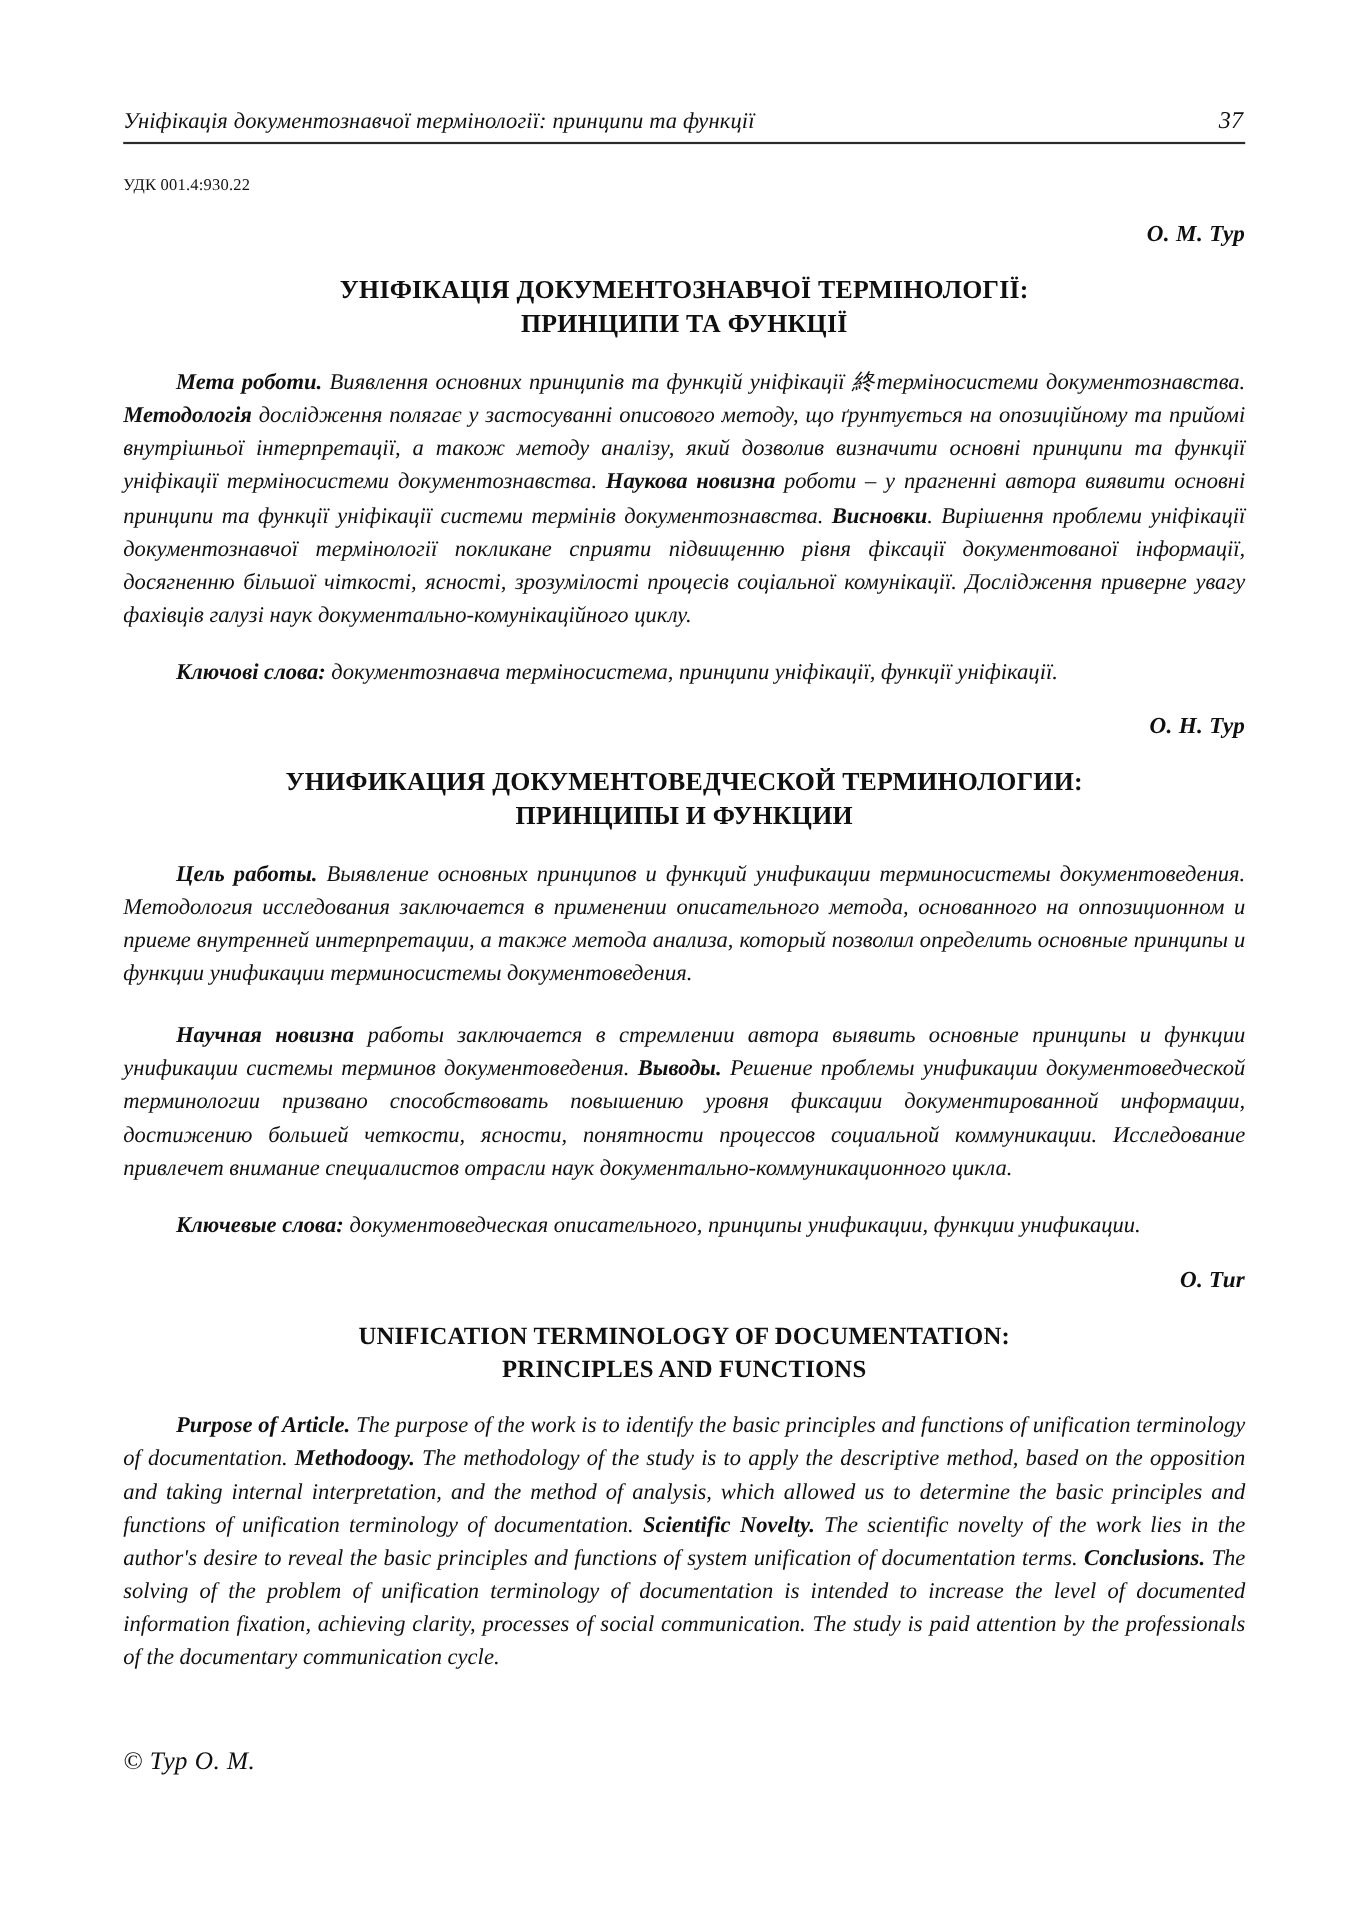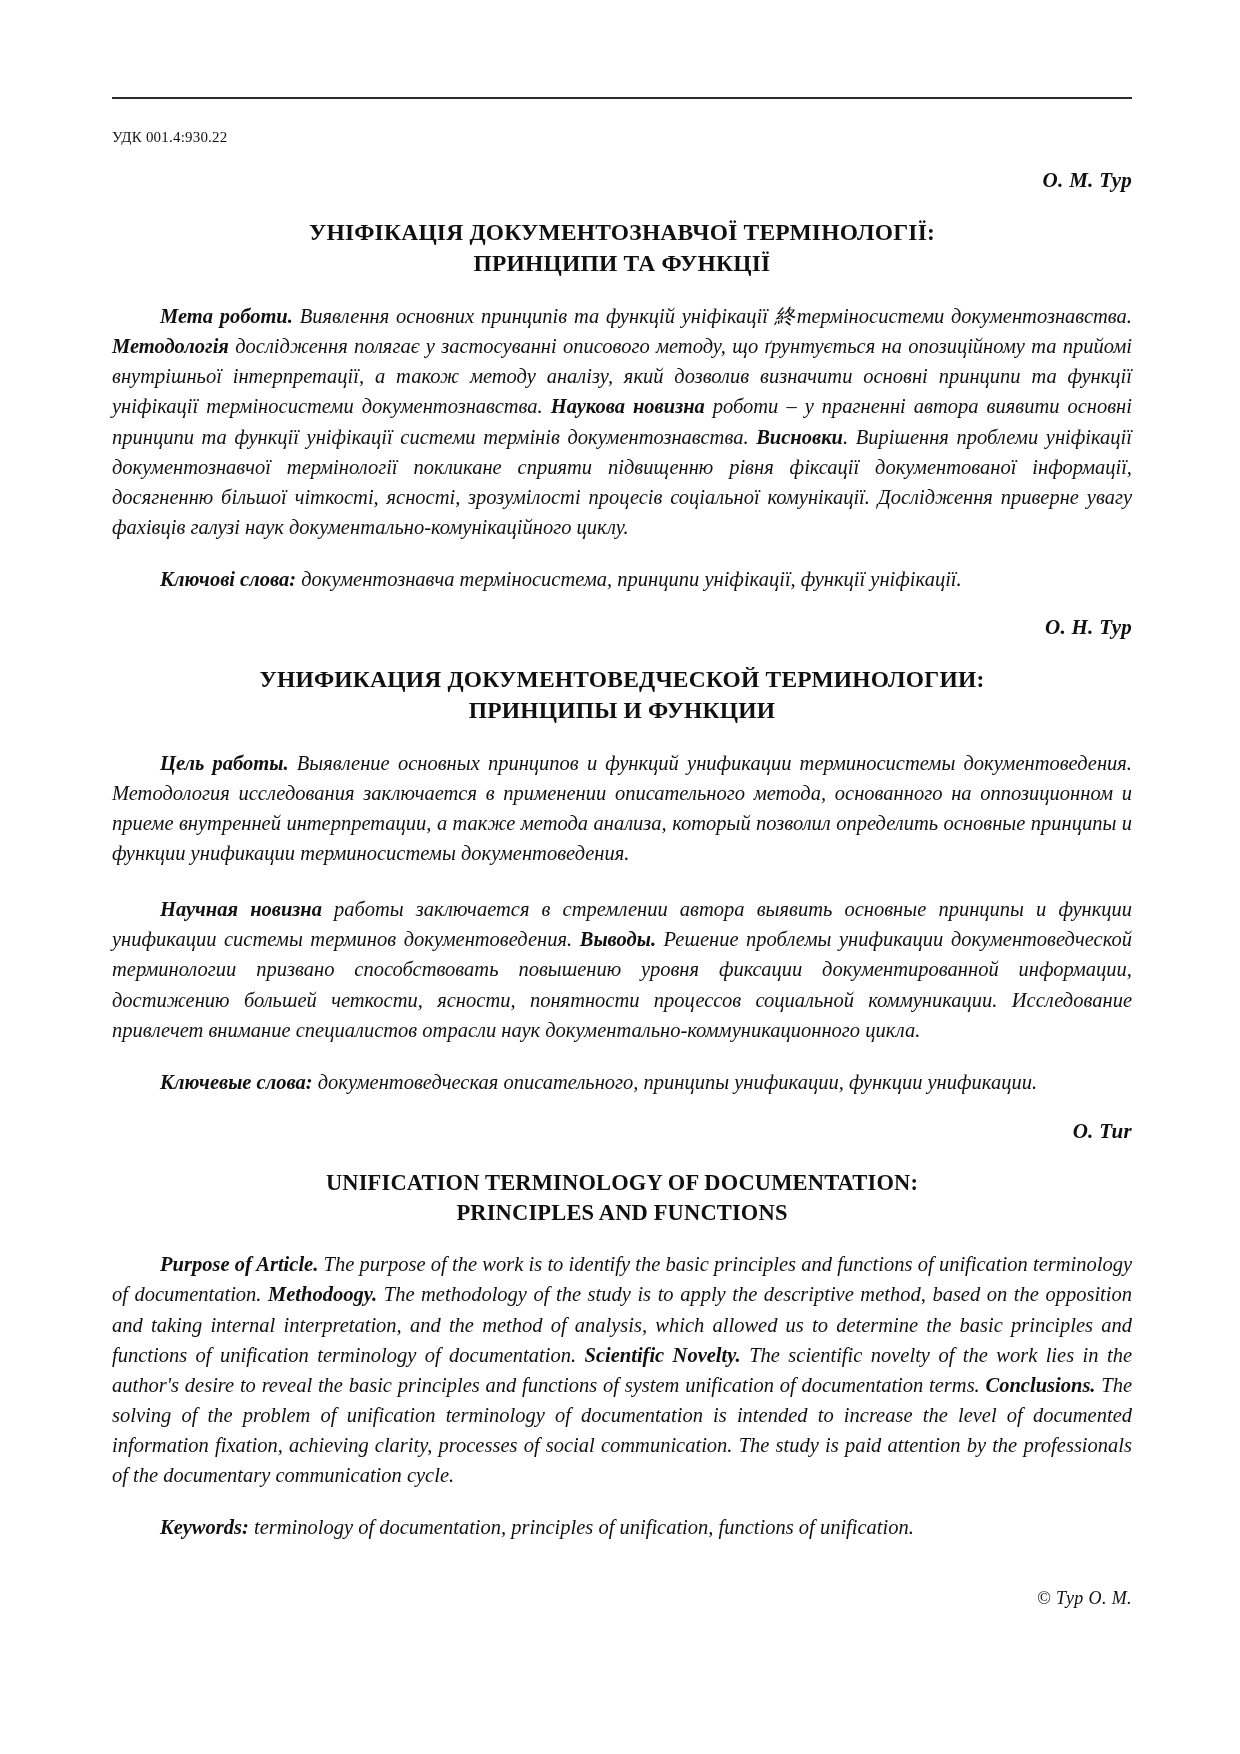--- a/index.html
+++ b/index.html
@@ -121,32 +121,35 @@
   .en-block {
     font-size: 20.5px;
   }
 
   
   .footer {
     position: absolute;
     left: 112px;
     top: 1588px;
     width: 1020px;
-    text-align: right;
-    font-style: italic;
-    font-size: 18px;
+    font-style: italic;
+    font-size: 23px;
     letter-spacing: 0.4px;
   }
 </style>
 </head>
 <body>
 
 <div class="page">
   <div class="content">
 
+    <div class="runhead">
+      <div class="runhead-title">Уніфікація документознавчої термінології: принципи та функції</div>
+      <div class="runhead-page">37</div>
+    </div>
     <div class="runhead-rule"></div>
 
     <div class="udc">УДК 001.4:930.22</div>
 
     <div class="author">О. М. Тур</div>
 
     <div class="doc-title">
       <span class="ln">УНІФІКАЦІЯ ДОКУМЕНТОЗНАВЧОЇ ТЕРМІНОЛОГІЇ:</span>
       <span class="ln">ПРИНЦИПИ ТА ФУНКЦІЇ</span>
     </div>
@@ -182,20 +185,17 @@
 
     <div class="doc-title en">
       <span class="ln">UNIFICATION TERMINOLOGY OF DOCUMENTATION:</span>
       <span class="ln">PRINCIPLES AND FUNCTIONS</span>
     </div>
 
     <p class="abstract en-block">
       <span class="lead">Purpose of Article.</span><span> The purpose of the work is to identify the basic principles and functions of unification terminology of documentation. </span><span class="lead">Methodoogy.</span><span> The methodology of the study is to apply the descriptive method, based on the opposition and taking internal interpretation, and the method of analysis, which allowed us to determine the basic principles and functions of unification terminology of documentation. </span><span class="lead">Scientific Novelty.</span><span> The scientific novelty of the work lies in the author's desire to reveal the basic principles and functions of system unification of documentation terms. </span><span class="lead">Conclusions.</span><span> The solving of the problem of unification terminology of documentation is intended to increase the level of documented information fixation, achieving clarity, processes of social communication. The study is paid attention by the professionals of the documentary communication cycle.</span>
     </p>
 
-    <p class="kw en-block">
-      <span class="lead">Keywords:</span><span> terminology of documentation, principles of unification, functions of unification.</span>
-    </p>
 
   </div>
 
   <div class="footer">© Тур О. М.</div>
 </div>
 
 </body></html>

